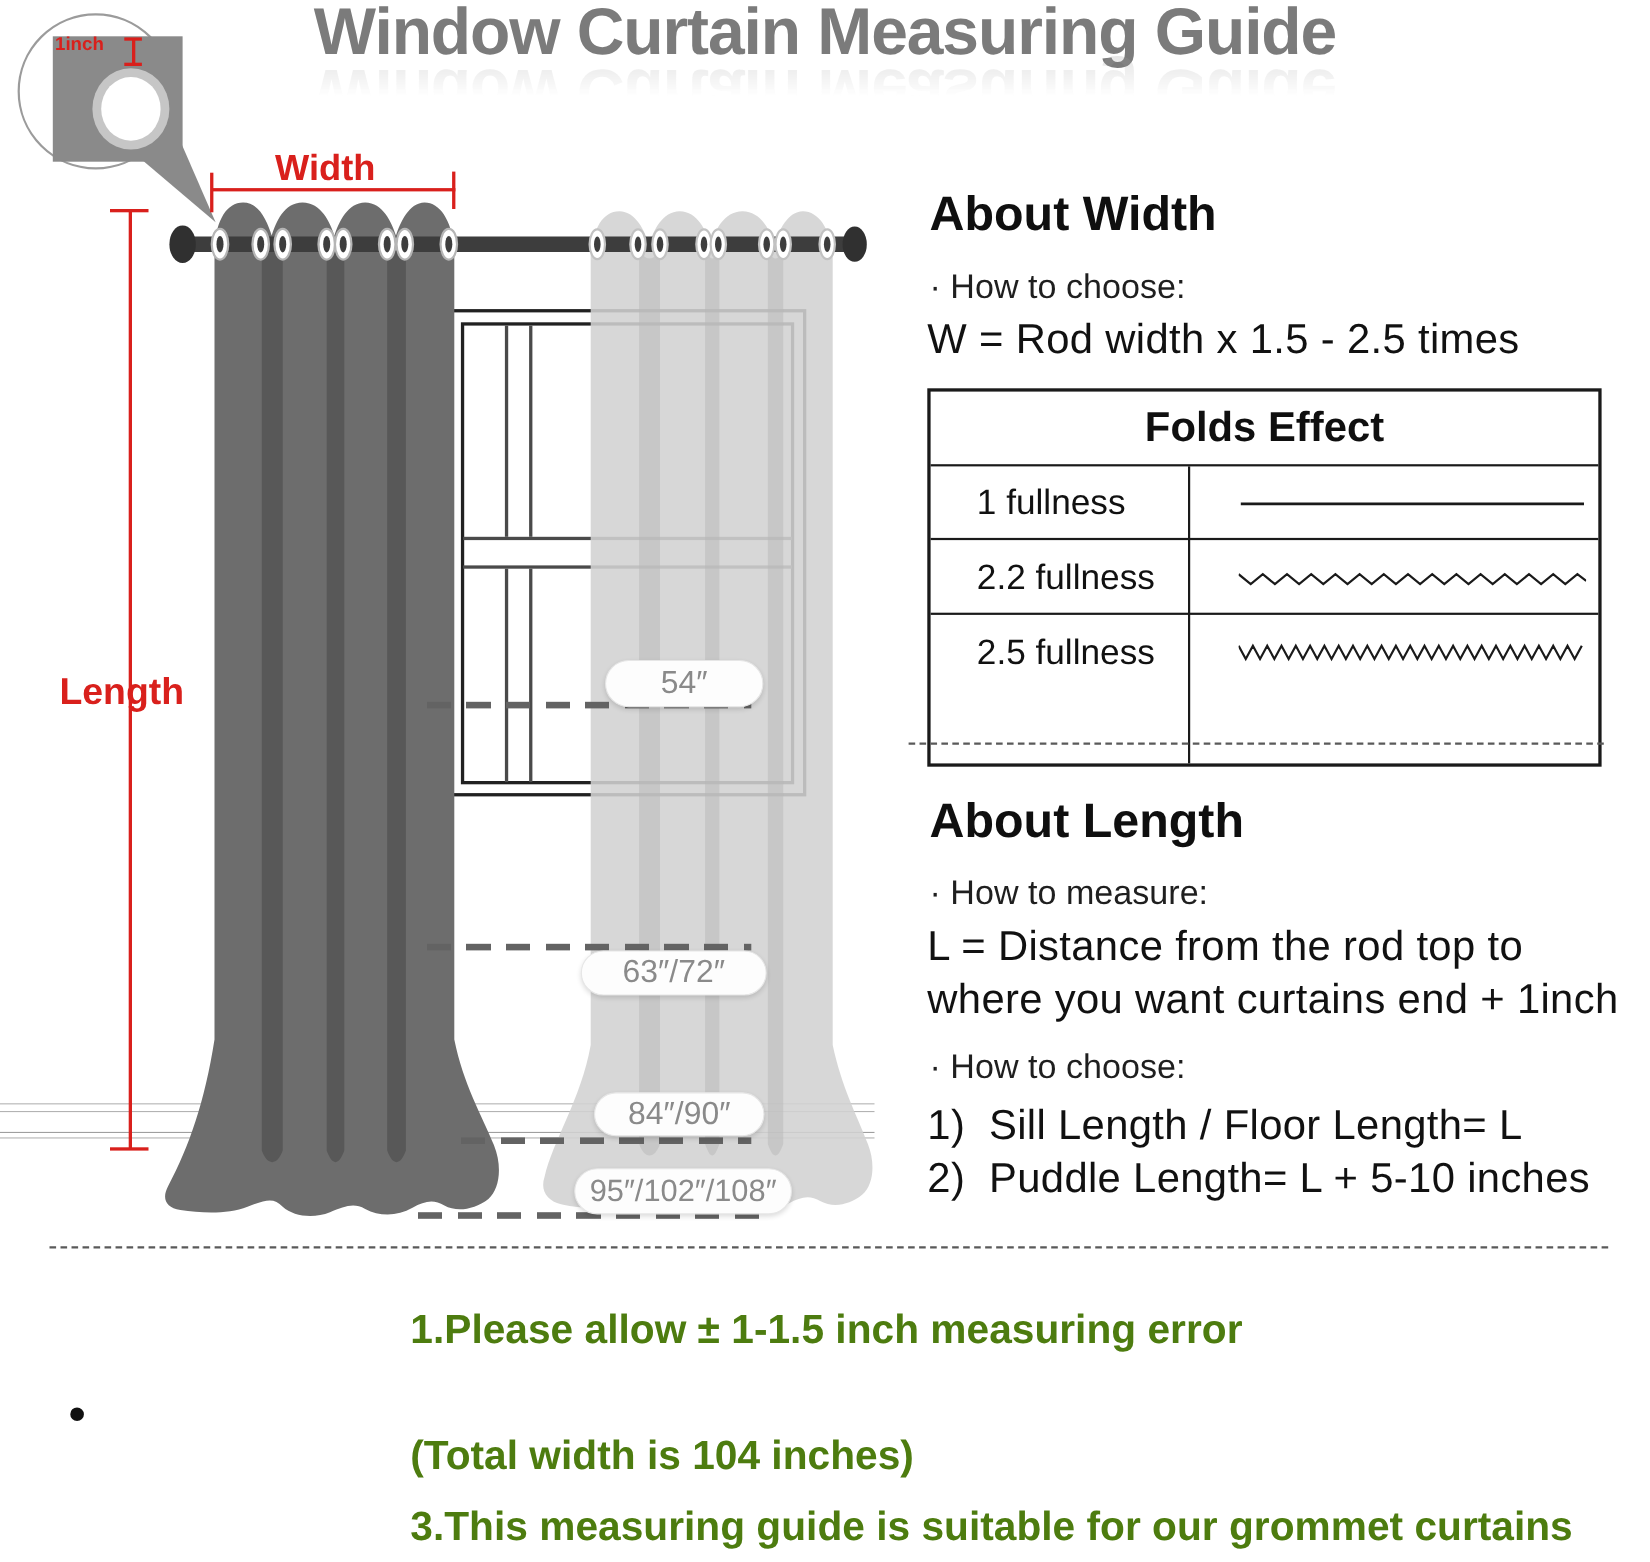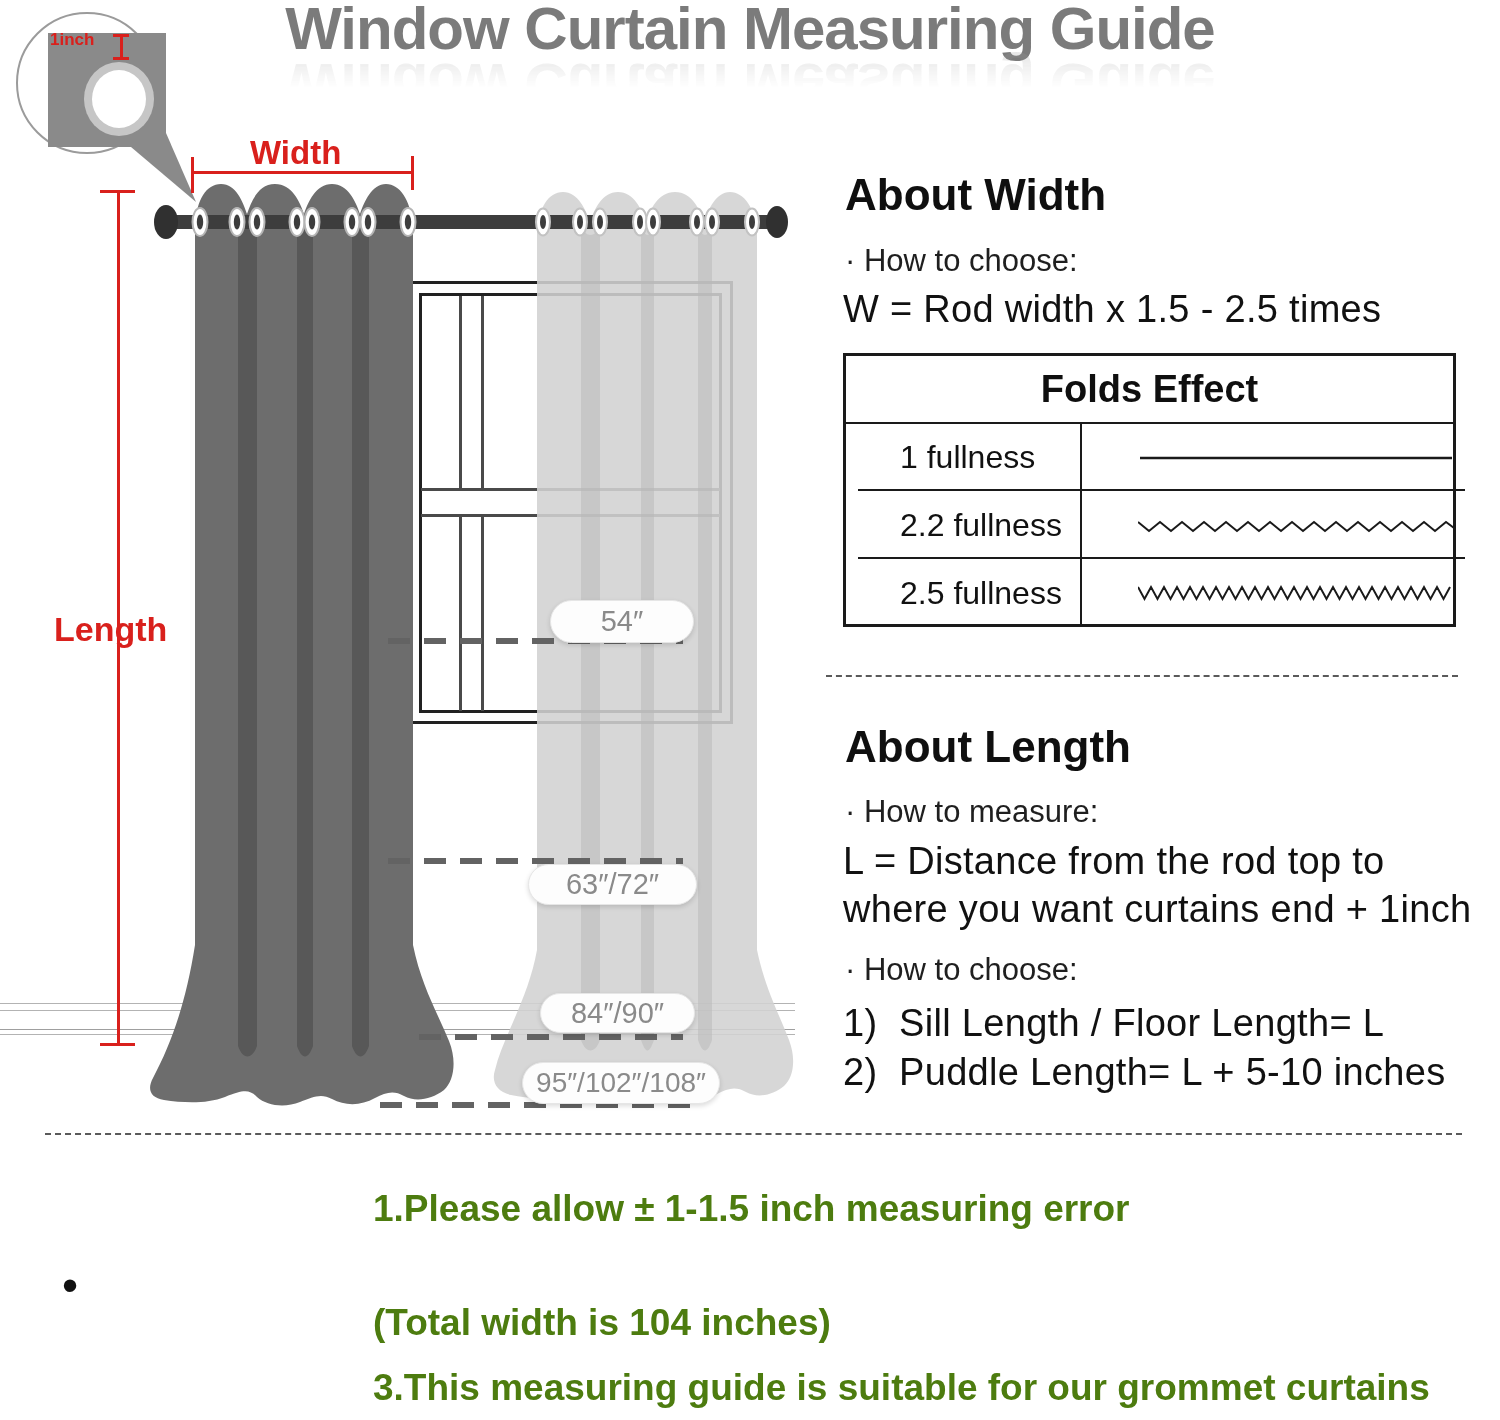--- a/index.html
+++ b/index.html
@@ -30,25 +30,25 @@
   .sep{border-top:2px dashed #5a5a5a;height:0;}
   
   .pill{background:#fdfdfd;border:1px solid #e6e6e6;border-radius:22px;
     box-shadow:0 2px 5px rgba(0,0,0,.14);display:flex;align-items:center;justify-content:center;
     color:#8a8a8a;font-size:29px;}
   
   .h1{font-size:44px;font-weight:600;color:#0f0f0f;white-space:nowrap;}
   .bullet-line{font-size:31px;color:#1f1f1f;white-space:nowrap;}
   .formula{font-size:38px;font-weight:500;color:#111;white-space:nowrap;letter-spacing:.3px;}
   
-  .ftable{left:843px;top:353px;width:613px;height:274px;border:3px solid #1a1a1a;box-sizing:border-box;text-align:center;}
+  .ftable{left:843px;top:353px;width:613px;height:344px;border:3px solid #1a1a1a;box-sizing:border-box;text-align:center;}
   .ftable .hdr{position:absolute;left:0;top:0;width:100%;height:68px;border-bottom:2px solid #1a1a1a;
     box-sizing:border-box;display:flex;align-items:center;justify-content:center;
     font-size:38px;font-weight:600;color:#0f0f0f;}
-  .frow{position:absolute;left:0;width:100%;box-sizing:border-box;margin-left:12px;}
+  .frow{position:absolute;left:0;width:100%;box-sizing:border-box;}
   .frow .lbl{position:absolute;left:42px;top:50%;transform:translateY(-50%);font-size:32px;color:#111;white-space:nowrap;}
   .fdiv{position:absolute;left:234px;top:68px;width:2px;bottom:0;background:#1a1a1a;}
   .fx{position:absolute;left:262px;width:351px;display:flex;align-items:center;justify-content:center;}
   
   .note-label{font-size:64px;font-weight:700;color:#111;letter-spacing:2px;white-space:nowrap;}
   .note-item{font-size:37px;color:#4d7c0f;white-space:nowrap;font-weight:bold;}
   .note-dot{font-size:46px;color:#111;}
   svg{display:block;}
 </style>
 </head>

